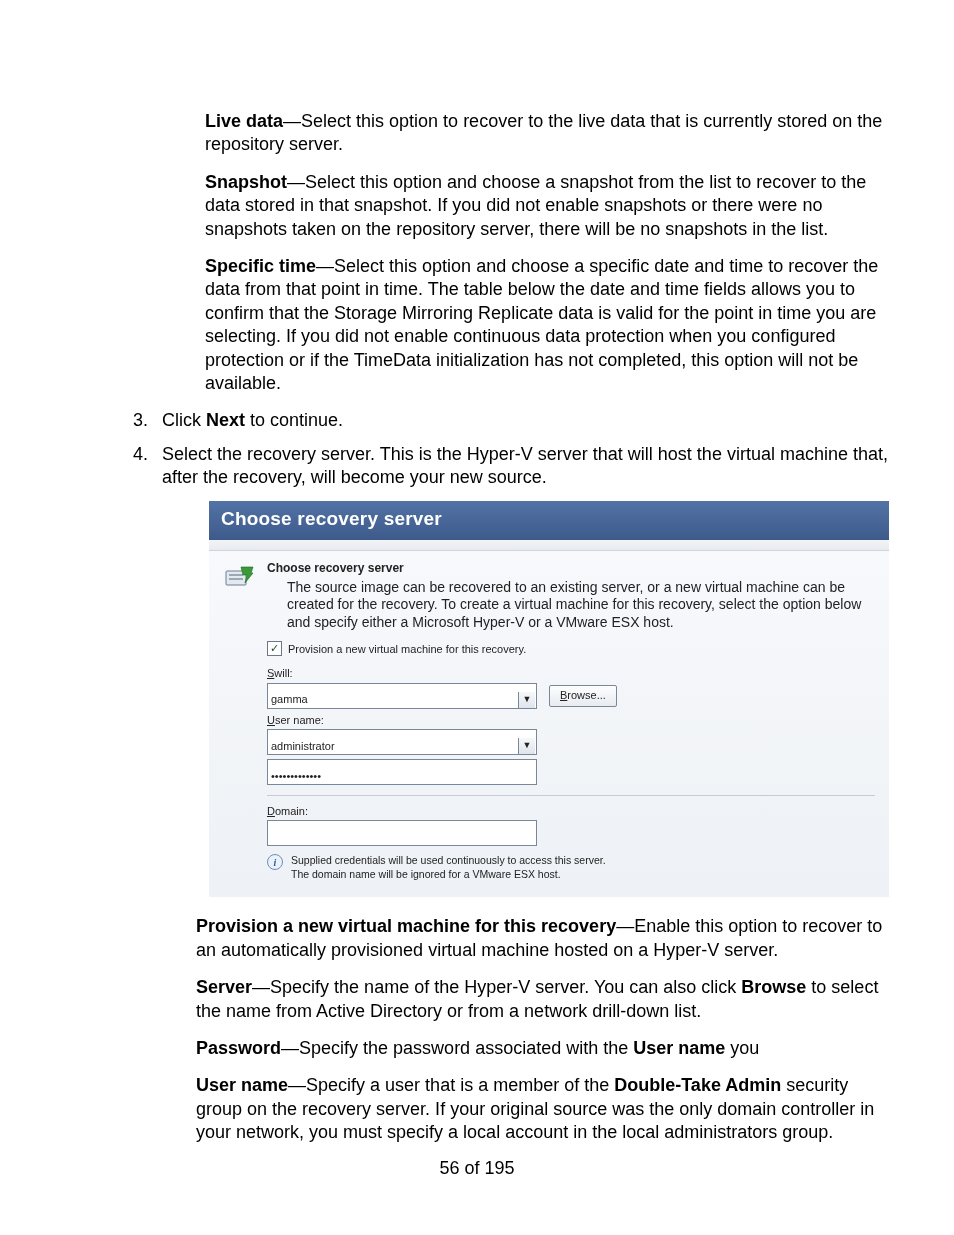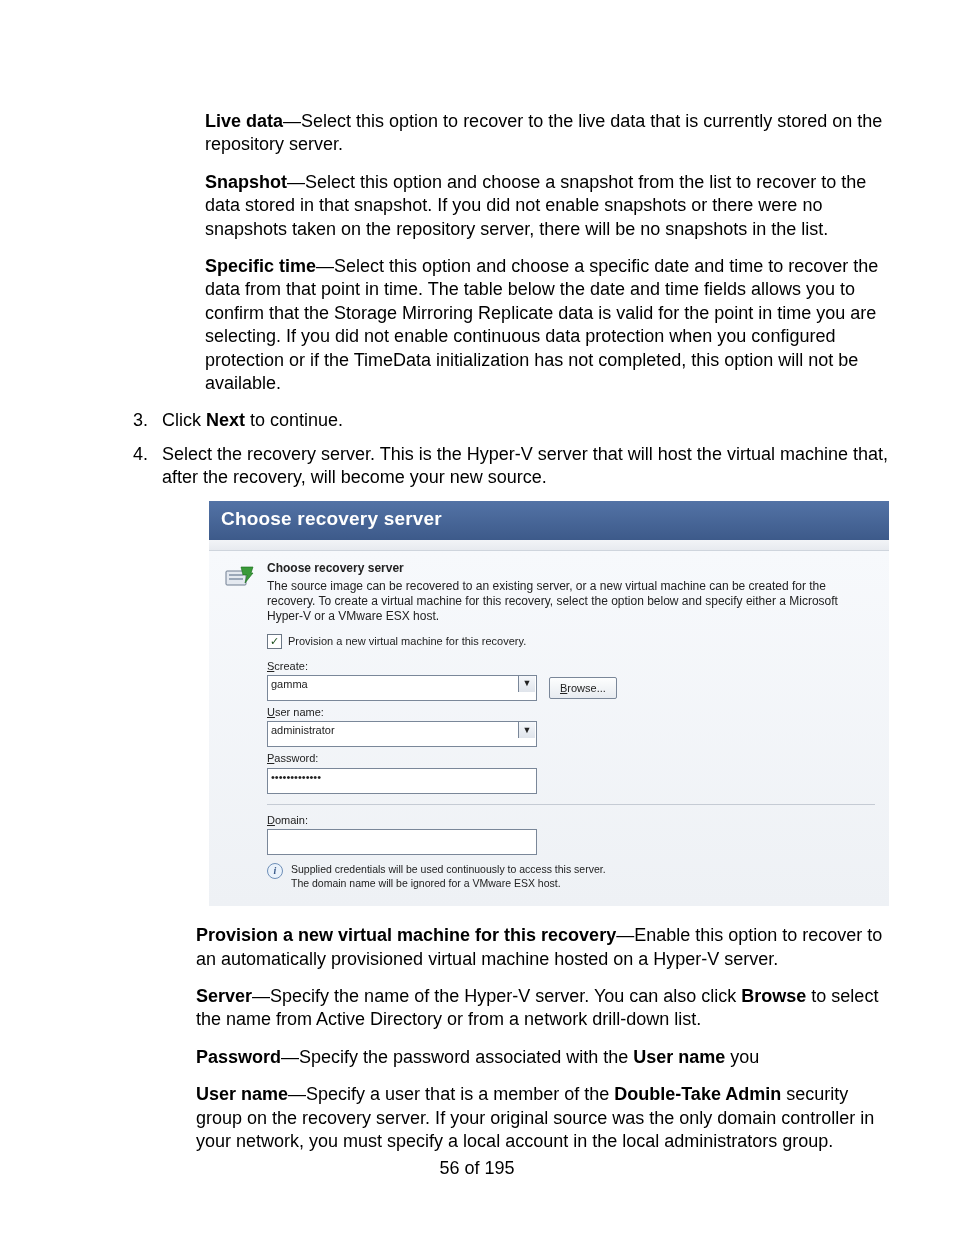--- a/index.html
+++ b/index.html
@@ -75,23 +75,24 @@
     flex: 0 0 32px;
     height: 32px;
   }
   .dlg-content { flex: 1 1 auto; }
   .dlg-heading {
     font-weight: bold;
     font-size: 12px;
     margin-bottom: 2px;
   }
   .dlg-desc {
-    font-size: 12px;
+    font-size: 14px;
     line-height: 1.25;
     margin-bottom: 10px;
+    margin-left: 20px;
   }
   .chk-row {
     display: flex;
     align-items: center;
     gap: 6px;
     font-size: 11px;
     margin-bottom: 10px;
   }
   .chk {
     width: 13px; height: 13px;
@@ -115,21 +116,21 @@
     margin-bottom: 4px;
   }
   .combo, .txt {
     border: 1px solid #7a8799;
     background: #fff;
     height: 26px;
     box-sizing: border-box;
     font-size: 11px;
     padding: 1px 3px;
     display: flex;
-    align-items: flex-start;
+    align-items: flex-end;
     justify-content: space-between;
   }
   .combo { width: 270px; }
   .combo-btn {
     width: 16px; height: 16px;
     margin: -1px -2px -1px 4px;
     border-left: 1px solid #7a8799;
     background: linear-gradient(#f6f8fb, #dfe4eb);
     display: inline-flex;
     align-items: center;
@@ -227,21 +228,21 @@
             <div class="dlg-heading">Choose recovery server</div>
             <div class="dlg-desc">The source image can be recovered to an existing server, or a new virtual machine can be created for the recovery.  To create a virtual machine for this recovery, select the option below and specify either a Microsoft Hyper-V or a VMware ESX host.</div>
 
             <div class="chk-row">
               <span class="chk">
                   <span>✓</span>
                 </span>
               <span>Provision a new virtual machine for this recovery.</span>
             </div>
 
-            <div class="field-label"><span class="underline-key">S</span><span>create:</span></div>
+            <div class="field-label"><span class="underline-key">S</span><span>will:</span></div>
             <div class="field-row">
               <div class="combo">
                 <span>gamma</span>
                 <span class="combo-btn">
                     <span>▼</span>
                   </span>
               </div>
               <div class="btn">
                   <span class="underline-key">B</span>
                   <span>rowse...</span>
@@ -251,21 +252,20 @@
             <div class="field-label"><span class="underline-key">U</span><span>ser name:</span></div>
             <div class="field-row">
               <div class="combo">
                 <span>administrator</span>
                 <span class="combo-btn">
                     <span>▼</span>
                   </span>
               </div>
             </div>
 
-            <div class="field-label"><span class="underline-key">P</span><span>assword:</span></div>
             <div class="field-row">
               <div class="txt">
                   <span>•••••••••••••</span>
                 </div>
             </div>
 
             <div class="divider"></div>
 
             <div class="field-label" style="margin-top:2px"><span class="underline-key">D</span><span>omain:</span></div>
             <div class="field-row">

